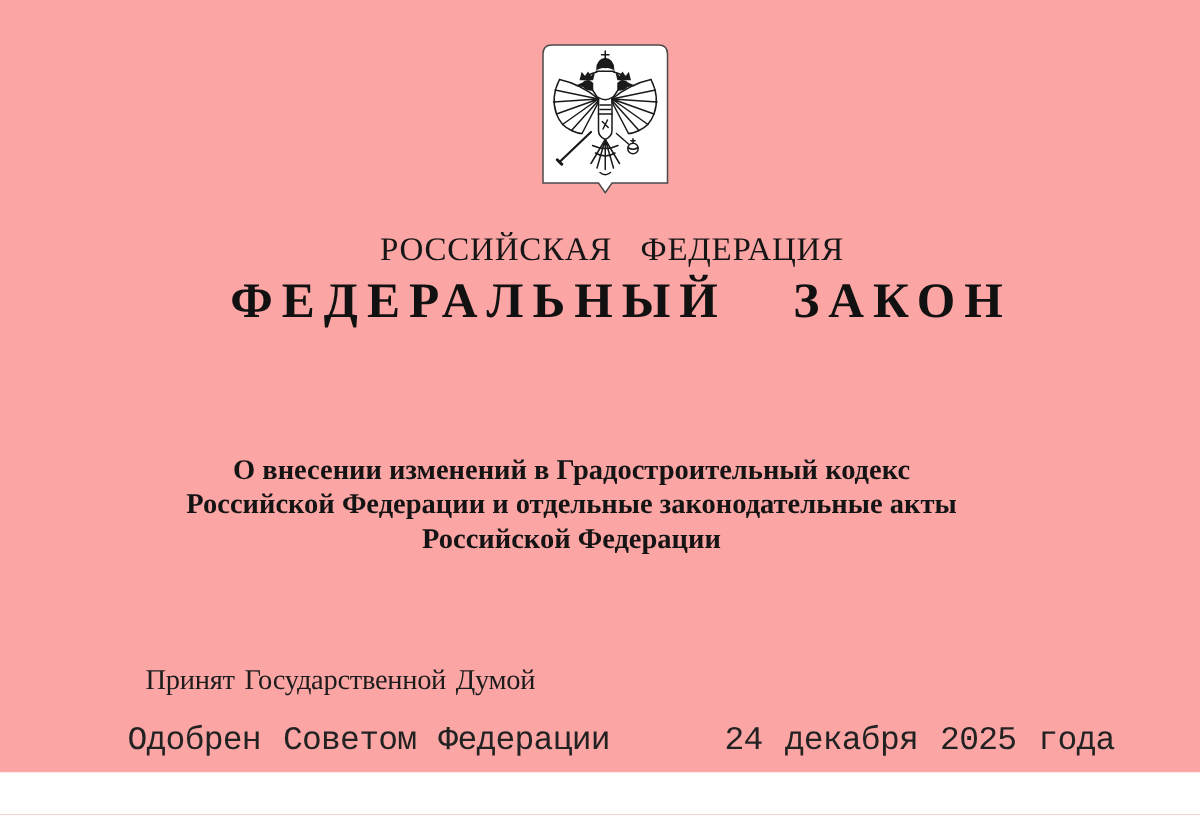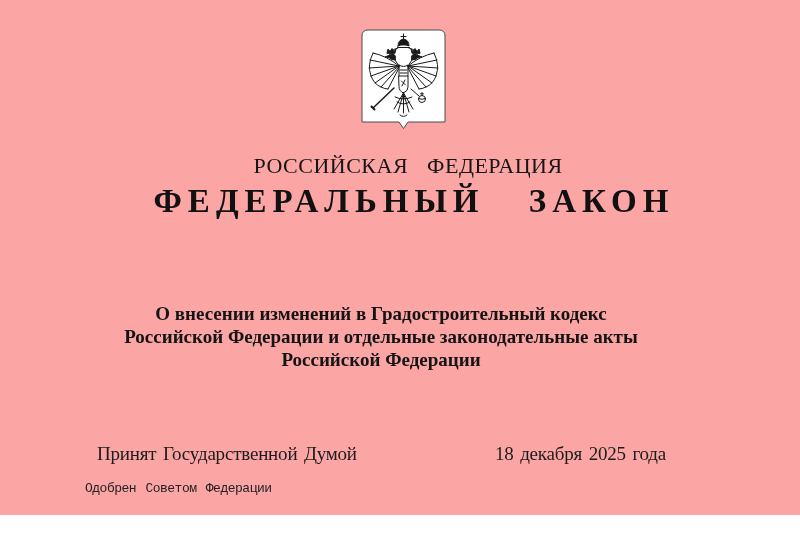--- a/index.html
+++ b/index.html
@@ -78,21 +78,21 @@
   .serif-row {
     font-family: "Liberation Serif", serif;
     font-size: 19px;
     letter-spacing: -0.2px;
     word-spacing: 2px;
     color: #1c1c1c;
     margin-left: 12px;
   }
   .mono-row {
     font-family: "Liberation Mono", monospace;
-    font-size: 13px;
+    font-size: 22px;
     letter-spacing: -0.5px;
     word-spacing: 2px;
     color: #222222;
   }
 </style>
 </head>
 <body>
 
 <div class="page">
 
@@ -150,20 +150,20 @@
   <div class="doctype-heading">ФЕДЕРАЛЬНЫЙ ЗАКОН</div>
 
   <div class="law-title">
     <div class="law-title-line">О внесении изменений в Градостроительный кодекс</div>
     <div class="law-title-line">Российской Федерации и отдельные законодательные акты</div>
     <div class="law-title-line">Российской Федерации</div>
   </div>
 
   <div class="adoption-row row-duma serif-row">
     <span class="adoption-label">Принят Государственной Думой</span>
-    <span class="adoption-date">18 декабря 2025 года</span>
   </div>
 
   <div class="adoption-row row-council mono-row">
     <span class="adoption-label">Одобрен Советом Федерации</span>
+    <span class="adoption-date">24 декабря 2025 года</span>
   </div>
 
 </div>
 
 </body></html>

